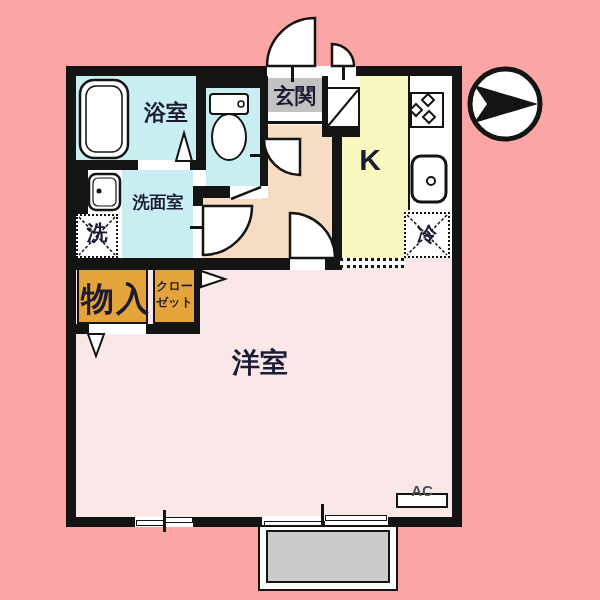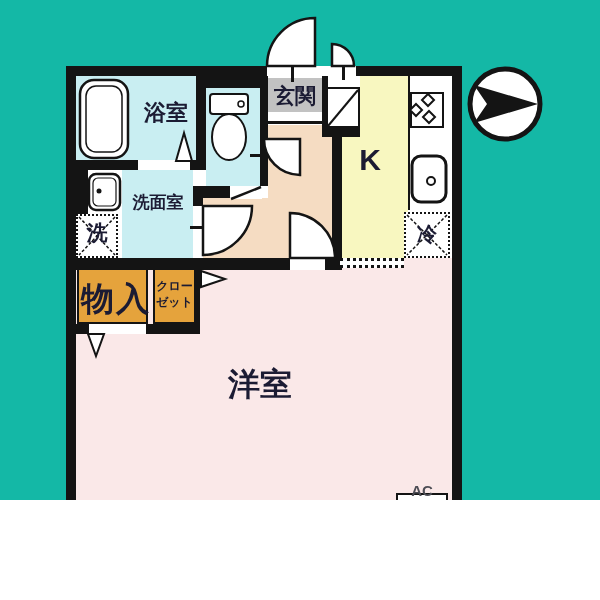--- a/index.html
+++ b/index.html
@@ -1,16 +1,16 @@
 <!DOCTYPE html>
 <html><head>
 <meta charset="utf-8">
 <style>
   html,body{margin:0;padding:0;background:#ffffff;}
-  #canvas{position:relative;width:600px;height:500px;background:#14b8a6;overflow:hidden;
+  #canvas{position:relative;width:600px;height:600px;background:#fca5a5;overflow:hidden;
           font-family:"Liberation Sans","DejaVu Sans",sans-serif;}
   .abs{position:absolute;}
   .plan{left:66px;top:66px;width:396px;height:461px;border:10px solid #141414;
         background:#ffffff;box-sizing:border-box;}
   .wall{background:#141414;}
   .white{background:#ffffff;}
   .room-pink{background:#FAE8E8;}
   .room-cyan{background:#C9EEF2;}
   .room-peach{background:#F5DCC2;}
   .room-yellow{background:#F8F7C0;}
@@ -140,16 +140,16 @@
   <div class="abs lbl" style="left:119px;top:194px;width:78px;font-size:17px;font-weight:600;">洗面室</div>
   <div class="abs lbl" style="left:85px;top:222px;width:24px;font-size:21px;font-weight:600;">洗</div>
   <div class="abs lbl" style="left:269px;top:85px;width:52px;font-size:21px;font-weight:600;">玄関</div>
   <div class="abs lbl" style="left:352px;top:144px;width:36px;font-size:30px;font-weight:700;">K</div>
   <div class="abs lbl" style="left:415px;top:224px;width:24px;font-size:20px;font-weight:600;">冷</div>
   <div class="abs lbl" style="left:81px;top:282px;width:64px;font-size:33px;font-weight:700;letter-spacing:2px;">物入</div>
   <div class="abs lbl" style="left:153px;top:279px;width:43px;font-size:12px;font-weight:600;line-height:1.3;">
     <span>クロー</span><br>
     <span>ゼット</span>
   </div>
-  <div class="abs lbl" style="left:185px;top:368px;width:150px;font-size:32px;font-weight:700;">洋室</div>
+  <div class="abs lbl" style="left:185px;top:348px;width:150px;font-size:28px;font-weight:700;">洋室</div>
   <div class="abs lbl" style="left:400px;top:471px;width:44px;font-size:15px;font-weight:600;color:#4d4d55;margin-top:12px;">AC</div>
 
 </div>
 
 </body></html>

